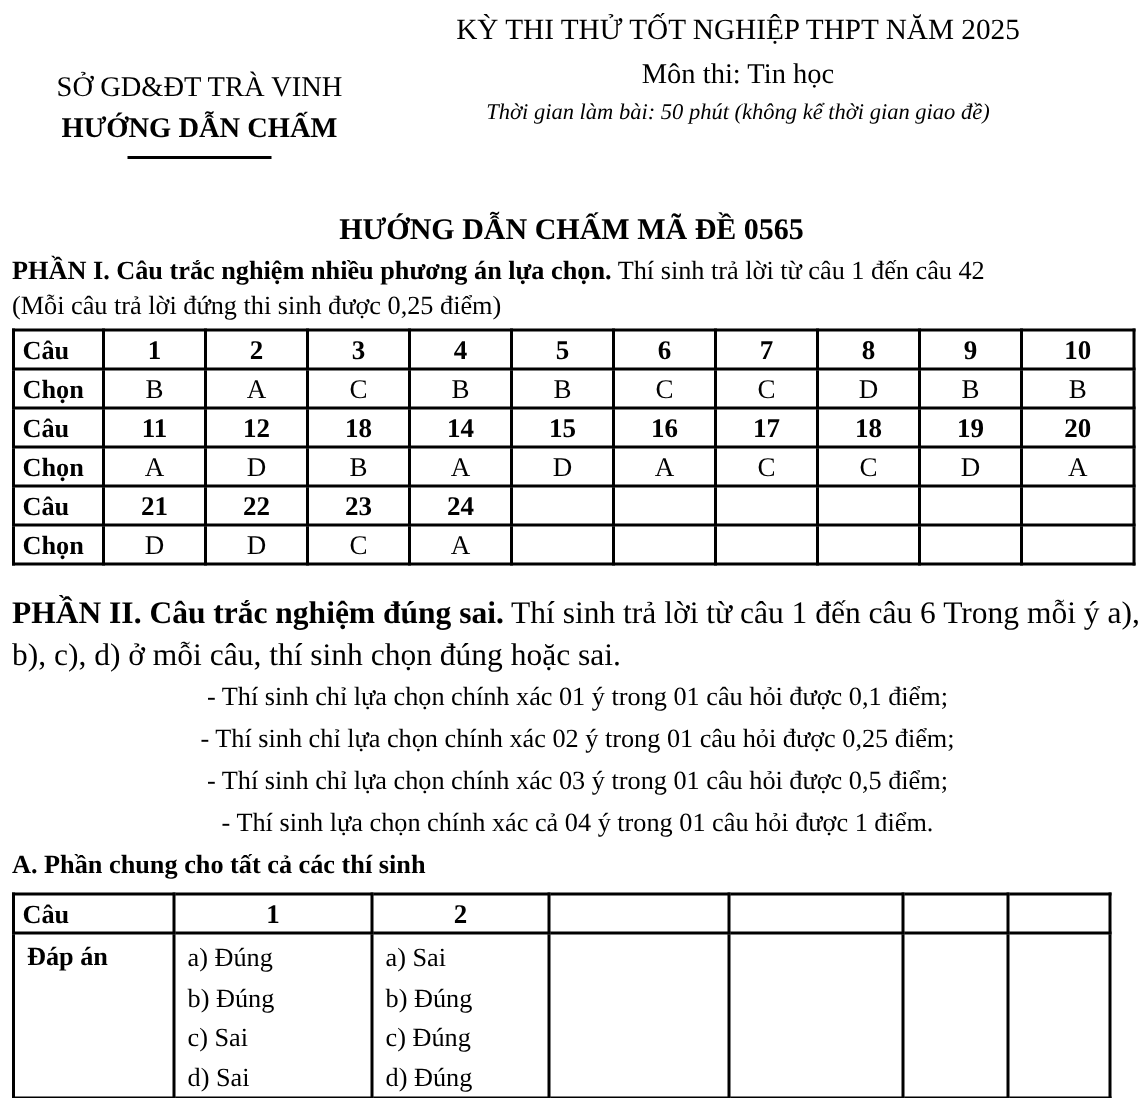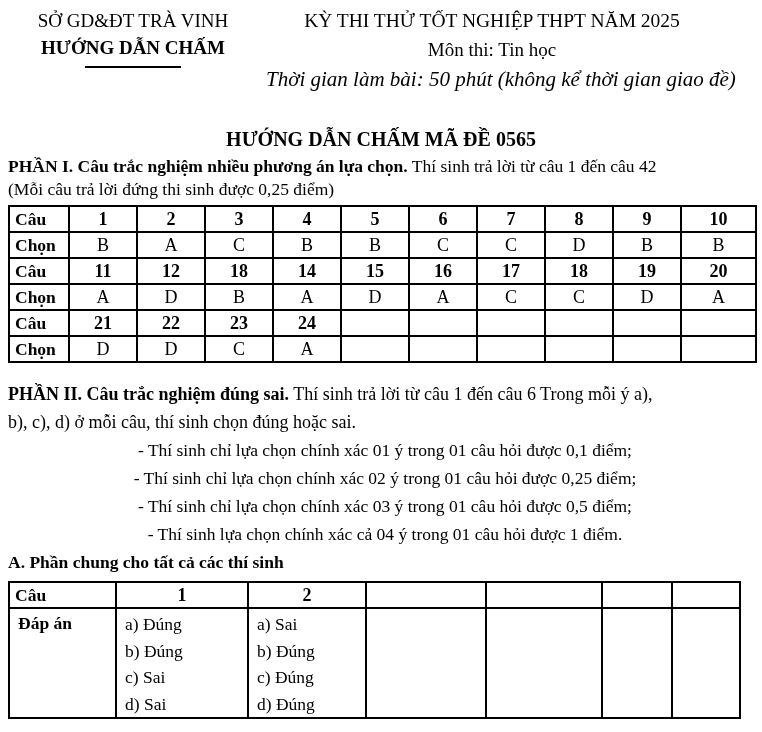--- a/index.html
+++ b/index.html
@@ -8,41 +8,41 @@
     position: relative;
     width: 762px;
     height: 732px;
     background: #ffffff;
     color: #000000;
     font-family: "Liberation Serif", serif;
     overflow: hidden;
   }
   
   .header { display: flex; padding-top: 10px; }
-  .header-left { width: 266px; text-align: center; flex: none; }
+  .header-left { width: 266px; text-align: center; flex: none; margin-top: 38px; }
   .hl-line1 { font-size: 19px; white-space: nowrap; }
   .hl-line2 { font-size: 19px; font-weight: bold; margin-top: 5px; white-space: nowrap; }
   .hl-bar { width: 96px; border-bottom: 2px solid #000; margin: 7px auto 0; height: 0; }
   .header-right { width: 452px; text-align: center; flex: none; }
   .hr-line1 { font-size: 19.5px; font-weight: normal; white-space: nowrap; }
   .hr-line2 { font-size: 19px; margin-top: 7px; }
-  .hr-line3 { font-size: 21px; font-style: italic; margin-top: 6px; white-space: nowrap; }
+  .hr-line3 { font-size: 15px; font-style: italic; margin-top: 6px; white-space: nowrap; }
   
   .main-title { text-align: center; font-weight: bold; font-size: 20px; margin-top: 36px; }
   .p1-head { margin: 4px 0 0 8px; font-size: 17.5px; line-height: 22px; }
   .p1-note { margin: 1px 0 5px 8px; font-size: 17.5px; line-height: 22px; }
   b.lead { font-weight: bold; }
   
   table { border-collapse: collapse; margin-left: 8px; table-layout: fixed; }
   td { border: 2px solid #000; height: 26px; font-size: 18px; text-align: center; padding: 0; overflow: hidden; }
   td.lbl { text-align: left; padding-left: 5px; font-weight: bold; font-size: 17.5px; }
   tr.num td { font-weight: bold; }
   .t1 { width: 747px; }
   
-  .p2-head { margin: 17px 0 0 8px; font-size: 18px; line-height: 28px; }
+  .p2-head { margin: 17px 0 0 8px; font-size: 21px; line-height: 28px; }
   .rule-line { margin: 0 0 0 8px; font-size: 17.5px; line-height: 28px; text-align: center; }
   .section-a { margin: 0 0 5px 8px; font-size: 17.5px; font-weight: bold; line-height: 28px; }
   .t2 { width: 731px; }
   .t2 td.hdr-num { font-weight: bold; }
   .t2 tr.answers td { vertical-align: top; text-align: left; padding: 2px 0 0 8px; height: 104px; }
   .t2 tr.answers td.lbl { padding-top: 4px; vertical-align: top; border-radius: 28px; }
   .answer-line { line-height: 26.5px; font-size: 17.5px; font-weight: normal; }
 </style>
 </head>
 <body>

